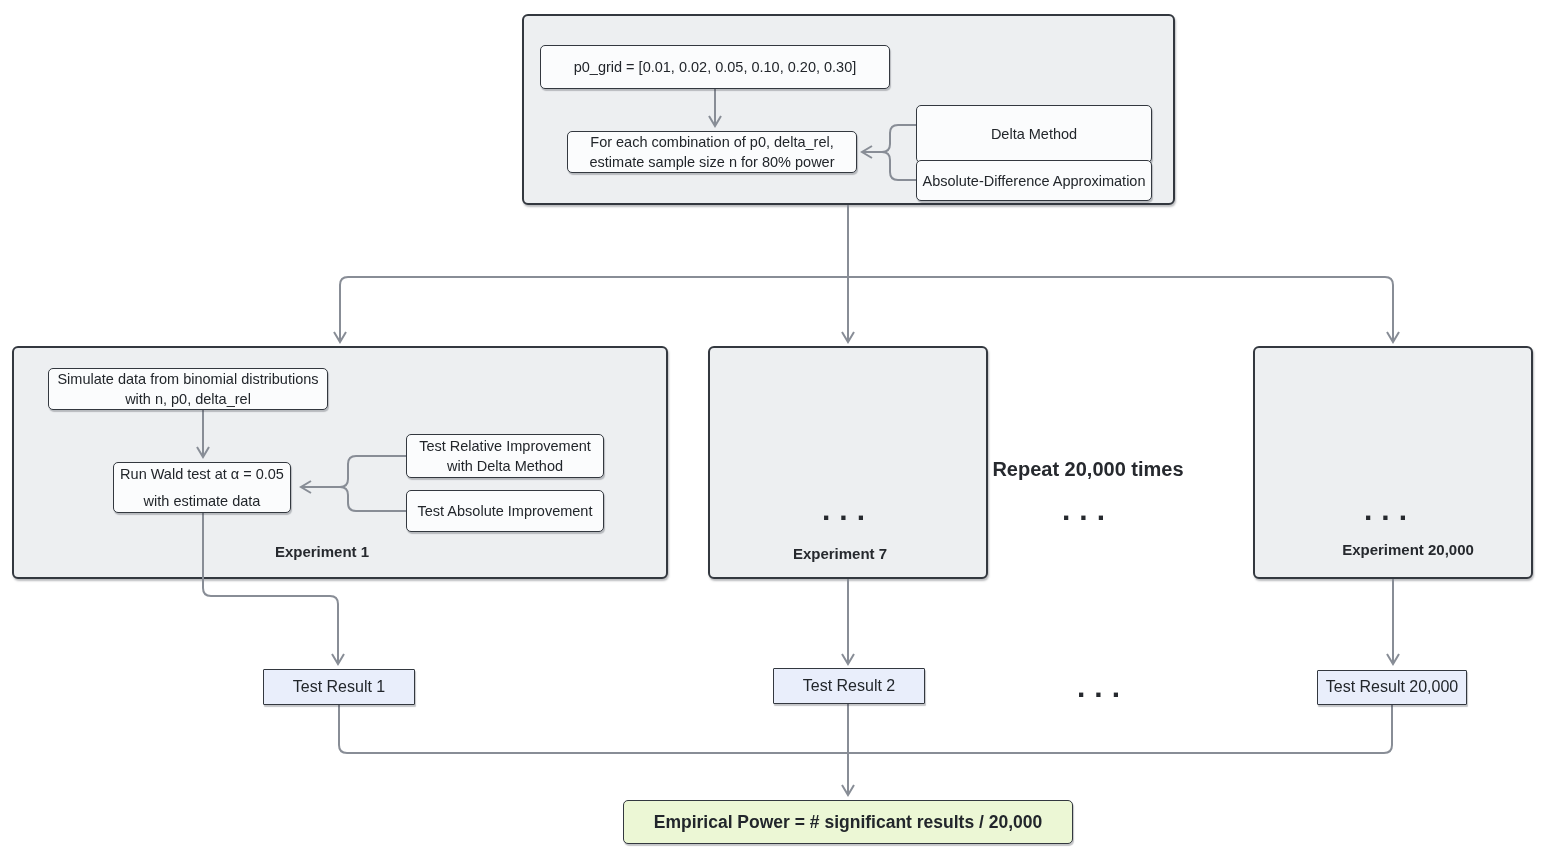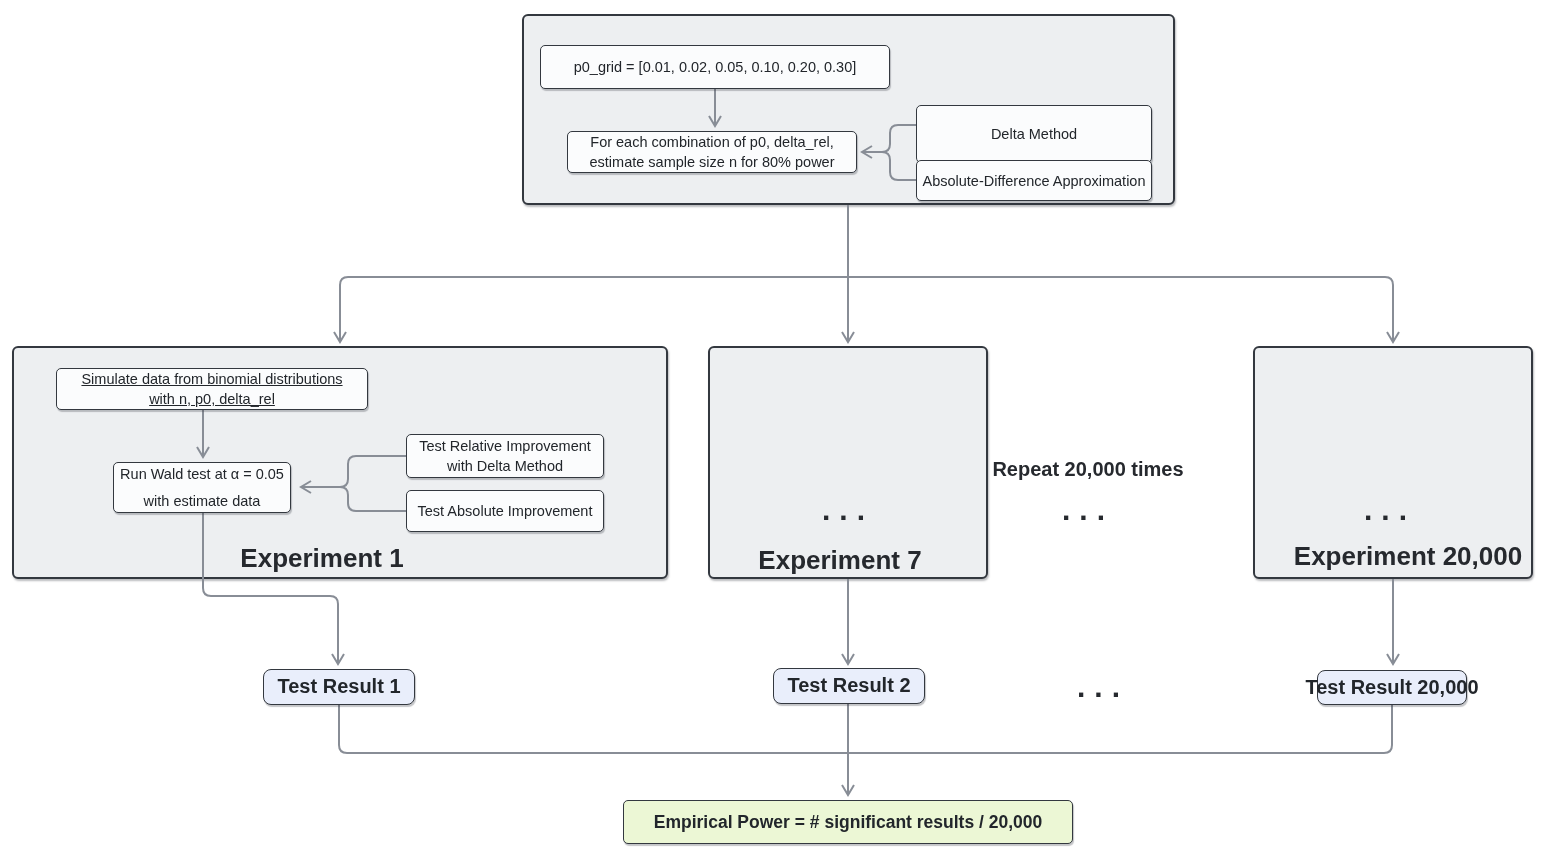--- a/index.html
+++ b/index.html
@@ -24,28 +24,28 @@
     border:1.7px solid var(--border,#33383f);
     border-radius:5px;
     display:flex;flex-direction:column;justify-content:center;align-items:center;
     text-align:center;font-size:14.5px;line-height:1.38;color:var(--text,#22262b);
     box-shadow:1px 2px 1px rgba(60,64,72,.3);
     white-space:nowrap;
   }
   .node.roomy{line-height:1.85;}
   .node.result{
     background:var(--result-fill,#e9eefb);
-    font-weight:700;font-size:20px;border-radius:8px;
+    font-weight:400;font-size:16px;border-radius:1px;
   }
   .node.power{
     background:var(--power-fill,#ecf7d5);
     font-weight:700;font-size:17.5px;
   }
   .cluster-label{
-    position:absolute;font-weight:700;font-size:26px;color:#26292e;
+    position:absolute;font-weight:700;font-size:15px;color:#26292e;
     text-align:center;white-space:nowrap;
   }
   .free-label{
     position:absolute;font-weight:700;font-size:20px;color:#26292e;
     text-align:center;white-space:nowrap;
   }
   .dots{
     position:absolute;font-weight:900;font-size:30px;letter-spacing:9px;
     color:#26292e;text-align:center;line-height:1;white-space:nowrap;
   }
@@ -100,21 +100,21 @@
   </div>
 
   <div class="node" style="left:916px;top:105px;width:236px;height:58px;">
     <span>Delta Method</span>
   </div>
 
   <div class="node" style="left:916px;top:160px;width:236px;height:41px;">
     <span>Absolute-Difference Approximation</span>
   </div>
 
-  <div class="node" style="left:56px;top:368px;width:312px;height:42px;text-decoration:underline;">
+  <div class="node" style="left:48px;top:368px;width:280px;height:42px;">
     <span>Simulate data from binomial distributions</span>
     <span>with n, p0, delta_rel</span>
   </div>
 
   <div class="node roomy" style="left:113px;top:462px;width:178px;height:51px;">
     <span>Run Wald test at α = 0.05</span>
     <span>with estimate data</span>
   </div>
 
   <div class="node" style="left:406px;top:434px;width:198px;height:44px;">

